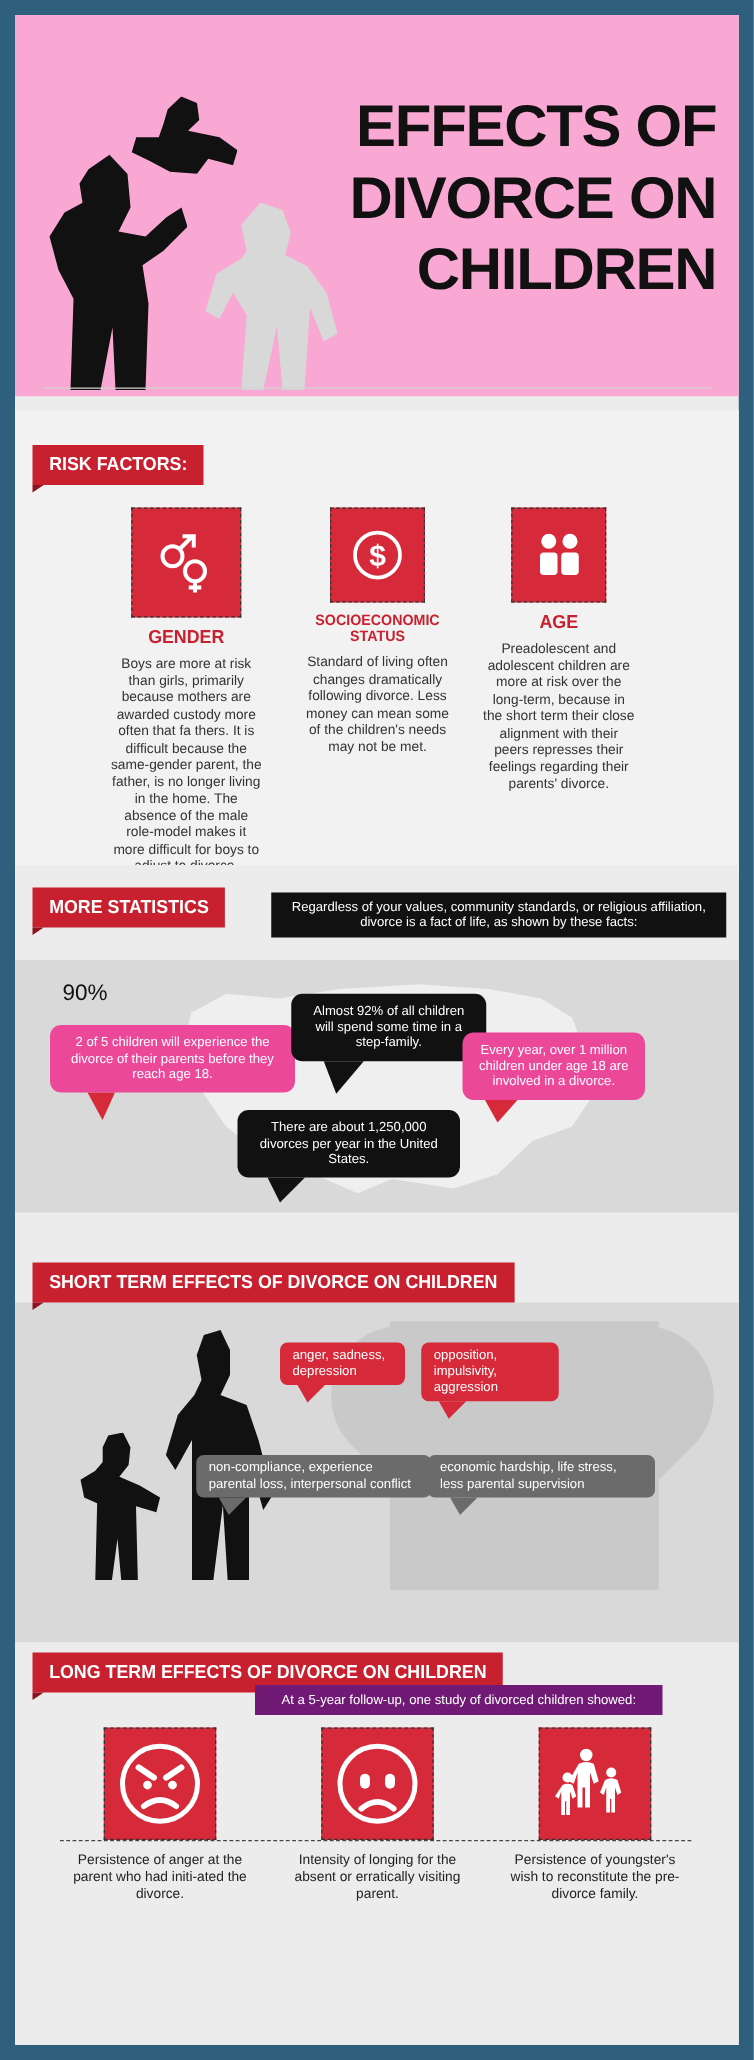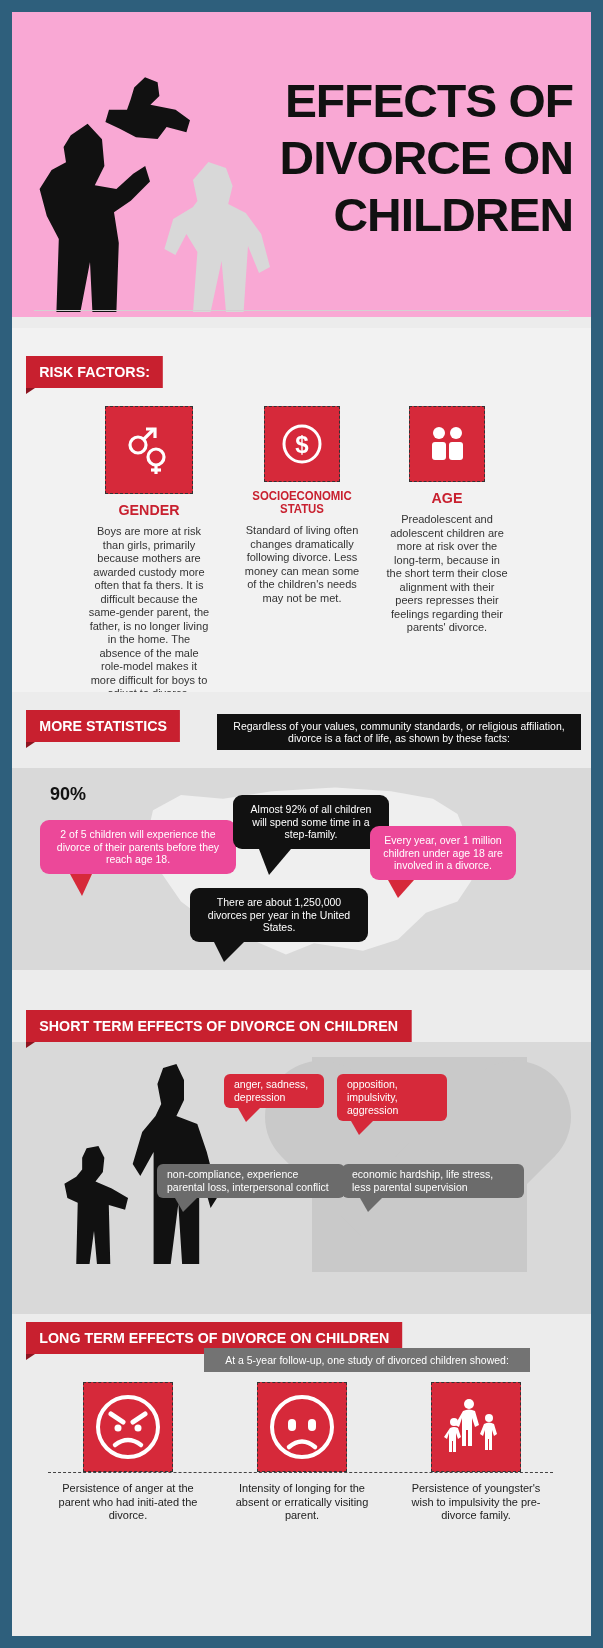--- a/index.html
+++ b/index.html
@@ -86,21 +86,21 @@
   }
   
   .stats{position:absolute;left:0;top:680px;width:579px;height:310px;background:#ececec;}
   .stats-grayband{position:absolute;left:0;top:76px;width:579px;height:202px;background:#d9d9d9;}
   .stats-lead{
     position:absolute;left:205px;top:22px;width:348px;
     background:#111;color:#fff;font-size:10.5px;line-height:12px;
     padding:6px 8px;text-align:center;
   }
   .pct{
-    position:absolute;left:38px;top:92px;color:#111;font-weight:bold;font-size:18px;
+    position:absolute;left:38px;top:92px;color:#111;font-weight:normal;font-size:18px;
   }
   .usmap{
     position:absolute;left:120px;top:84px;width:350px;height:190px;background:#efefef;
     clip-path:polygon(6% 18%,14% 10%,26% 12%,40% 8%,58% 6%,74% 8%,86% 12%,93% 20%,96% 34%,92% 46%,97% 55%,93% 66%,84% 72%,76% 86%,66% 92%,52% 88%,44% 94%,34% 86%,24% 80%,14% 66%,8% 50%,4% 34%);
   }
   .bubble{
     position:absolute;border-radius:9px;font-size:10.5px;line-height:12.5px;
     text-align:center;padding:8px 10px;color:#fff;
   }
   .bubble.red{background:#ec4899;}
@@ -128,21 +128,21 @@
   }
   .st-bub{
     position:absolute;border-radius:6px;font-size:10.5px;line-height:13px;color:#fff;
     padding:4px 10px;
   }
   .st-bub.red{background:#d6293a;}
   .st-bub.gray{background:#6b6b6b;}
   
   .longterm{position:absolute;left:0;top:1302px;width:579px;height:322px;background:#ececec;}
   .lt-lead{
-    position:absolute;left:192px;top:34px;width:310px;background:#737373;color:#fff;
+    position:absolute;left:192px;top:34px;width:310px;background:#701a75;color:#fff;
     font-size:10.5px;line-height:12px;padding:6px 8px;text-align:center;
   }
   .lt-col{position:absolute;width:180px;text-align:center;}
   .lt-cap{font-size:11px;line-height:13.5px;color:#222;margin-top:10px;padding:0 16px;}
   .lt-box{
     position:relative;margin:0 auto;width:88px;height:88px;background:#d6293a;
     border:1px dashed #333;
   }
   .dashline{position:absolute;height:0;border-top:1px dashed #444;}
 </style>
@@ -318,17 +318,17 @@
           <g fill="#fff">
             <circle cx="28" cy="12" r="5"></circle>
             <path d="M22 19 q6 -3 12 0 l4 14 -4 2 -3 -9 v28 h-4 v-16 h-2 v16 h-4 v-28 l-3 9 -4 -2 z"></path>
             <circle cx="48" cy="26" r="4"></circle>
             <path d="M43 32 q5 -3 10 0 l3 10 -3 2 -2 -6 v20 h-3 v-11 h-1 v11 h-3 v-20 l-2 6 -3 -2 z"></path>
             <circle cx="13" cy="30" r="4"></circle>
             <path d="M9 36 q4 -2 8 0 l3 9 -3 2 -2 -6 v19 h-3 v-11 h-1 v11 h-3 v-19 l-2 6 -3 -2 z"></path>
           </g>
         </svg>
       </div>
-      <div class="lt-cap">Persistence of youngster's wish to impulsivity the pre-divorce family.</div>
+      <div class="lt-cap">Persistence of youngster's wish to reconstitute the pre-divorce family.</div>
     </div>
   </div>
 
 </div>
 
 </body></html>

